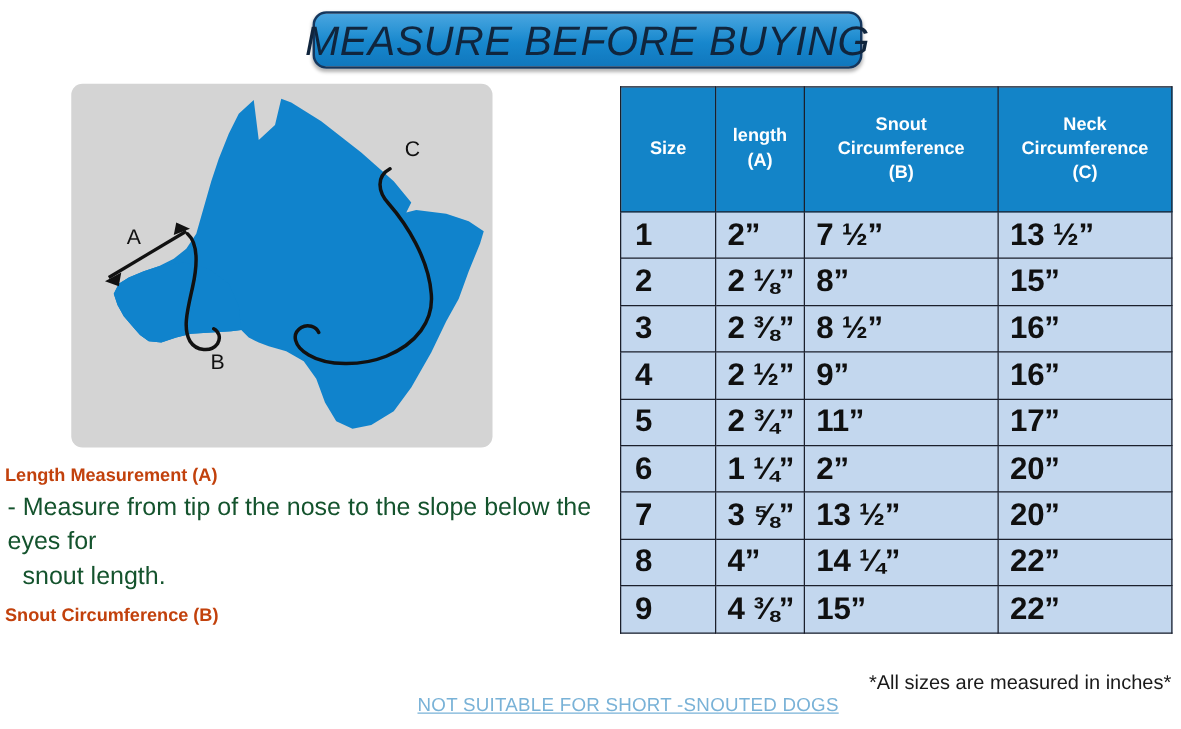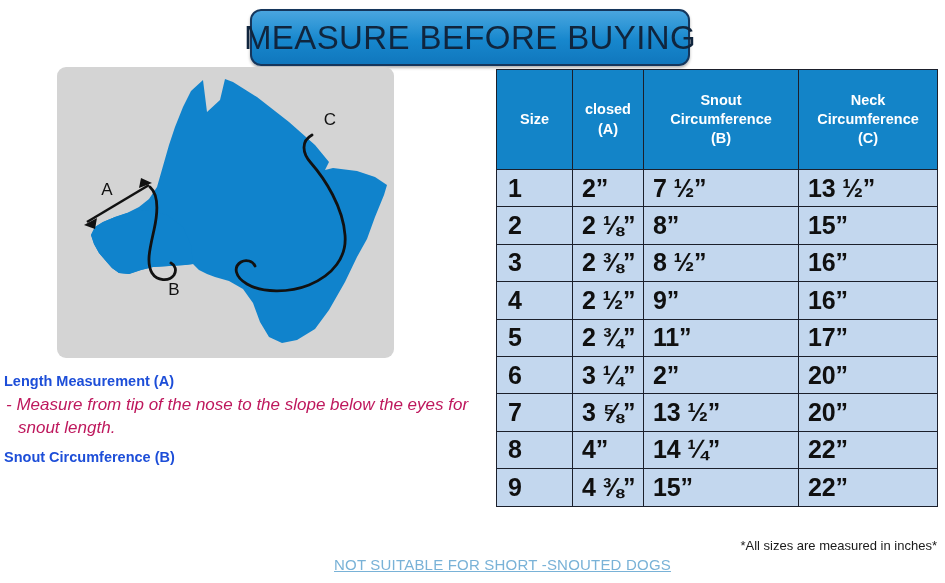--- a/index.html
+++ b/index.html
@@ -15,30 +15,31 @@
     font-family: "Liberation Sans", sans-serif;
     -webkit-font-smoothing: antialiased;
   }
 
   
   .title-banner {
     position: absolute;
     left: 250px;
     top: 9px;
     width: 440px;
-    height: 57px;
+    height: 46px;
     box-sizing: border-box;
     border: 2px solid #15365c;
     border-radius: 11px;
     background: linear-gradient(to bottom,
                 #49a5df 0%, #2e96d6 30%, #1787cd 55%, #1077bd 100%);
     box-shadow: 0 2px 3px rgba(0,0,0,0.30);
     display: flex;
     align-items: center;
     justify-content: center;
+    font-style: italic;
   }
   .title-banner-text {
     font-size: 33px;
     font-weight: 400;
     letter-spacing: 0.4px;
     color: #10253d;
     white-space: nowrap;
     line-height: 1;
   }
 
@@ -68,30 +69,29 @@
   .instructions {
     position: absolute;
     left: 4px;
     top: 372px;
     width: 486px;
   }
   .instr-block { margin-bottom: 9px; }
   .instr-title {
     font-size: 14.5px;
     font-weight: bold;
-    color: #1d4ed8;
+    color: #c2410c;
     line-height: 1.35;
     margin-bottom: 1px;
   }
   .instr-body {
-    font-size: 17px;
-    color: #be185d;
+    font-size: 20px;
+    color: #14532d;
     line-height: 1.38;
     padding-left: 2px;
-    font-style: italic;
   }
   .instr-body .cont { display: block; padding-left: 12px; }
 
   
   .not-suitable {
     position: absolute;
     left: 320px;
     top: 556px;
     font-size: 15px;
     color: #79b2d7;
@@ -144,21 +144,21 @@
   .col-w-size    { width: 76px; }
   .col-w-length  { width: 71px; }
   .col-w-snout   { width: 155px; }
   .col-w-neck    { width: 139px; }
 
   
   .footnote {
     position: absolute;
     right: 8px;
     top: 538px;
-    font-size: 13px;
+    font-size: 16px;
     color: #1a1a1a;
     white-space: nowrap;
   }
 </style>
 </head>
 <body>
 
 <div class="title-banner">
   <span class="title-banner-text">MEASURE BEFORE BUYING</span>
 </div>
@@ -218,21 +218,21 @@
         <col class="col-w-length">
         <col class="col-w-snout">
         <col class="col-w-neck">
     </colgroup>
     <thead>
       <tr>
         <th>
           <div>Size</div>
         </th>
         <th>
-          <div>closed</div>
+          <div>length</div>
           <div>(A)</div>
         </th>
         <th>
           <div>Snout</div>
           <div>Circumference</div>
           <div>(B)</div>
         </th>
         <th>
           <div>Neck</div>
           <div>Circumference</div>
@@ -266,21 +266,21 @@
         <td>16”</td>
       </tr>
       <tr>
         <td class="col-size">5</td>
         <td>2 ¾”</td>
         <td>11”</td>
         <td>17”</td>
       </tr>
       <tr>
         <td class="col-size">6</td>
-        <td>3 ¼”</td>
+        <td>1 ¼”</td>
         <td>2”</td>
         <td>20”</td>
       </tr>
       <tr>
         <td class="col-size">7</td>
         <td>3 ⅝”</td>
         <td>13 ½”</td>
         <td>20”</td>
       </tr>
       <tr>

